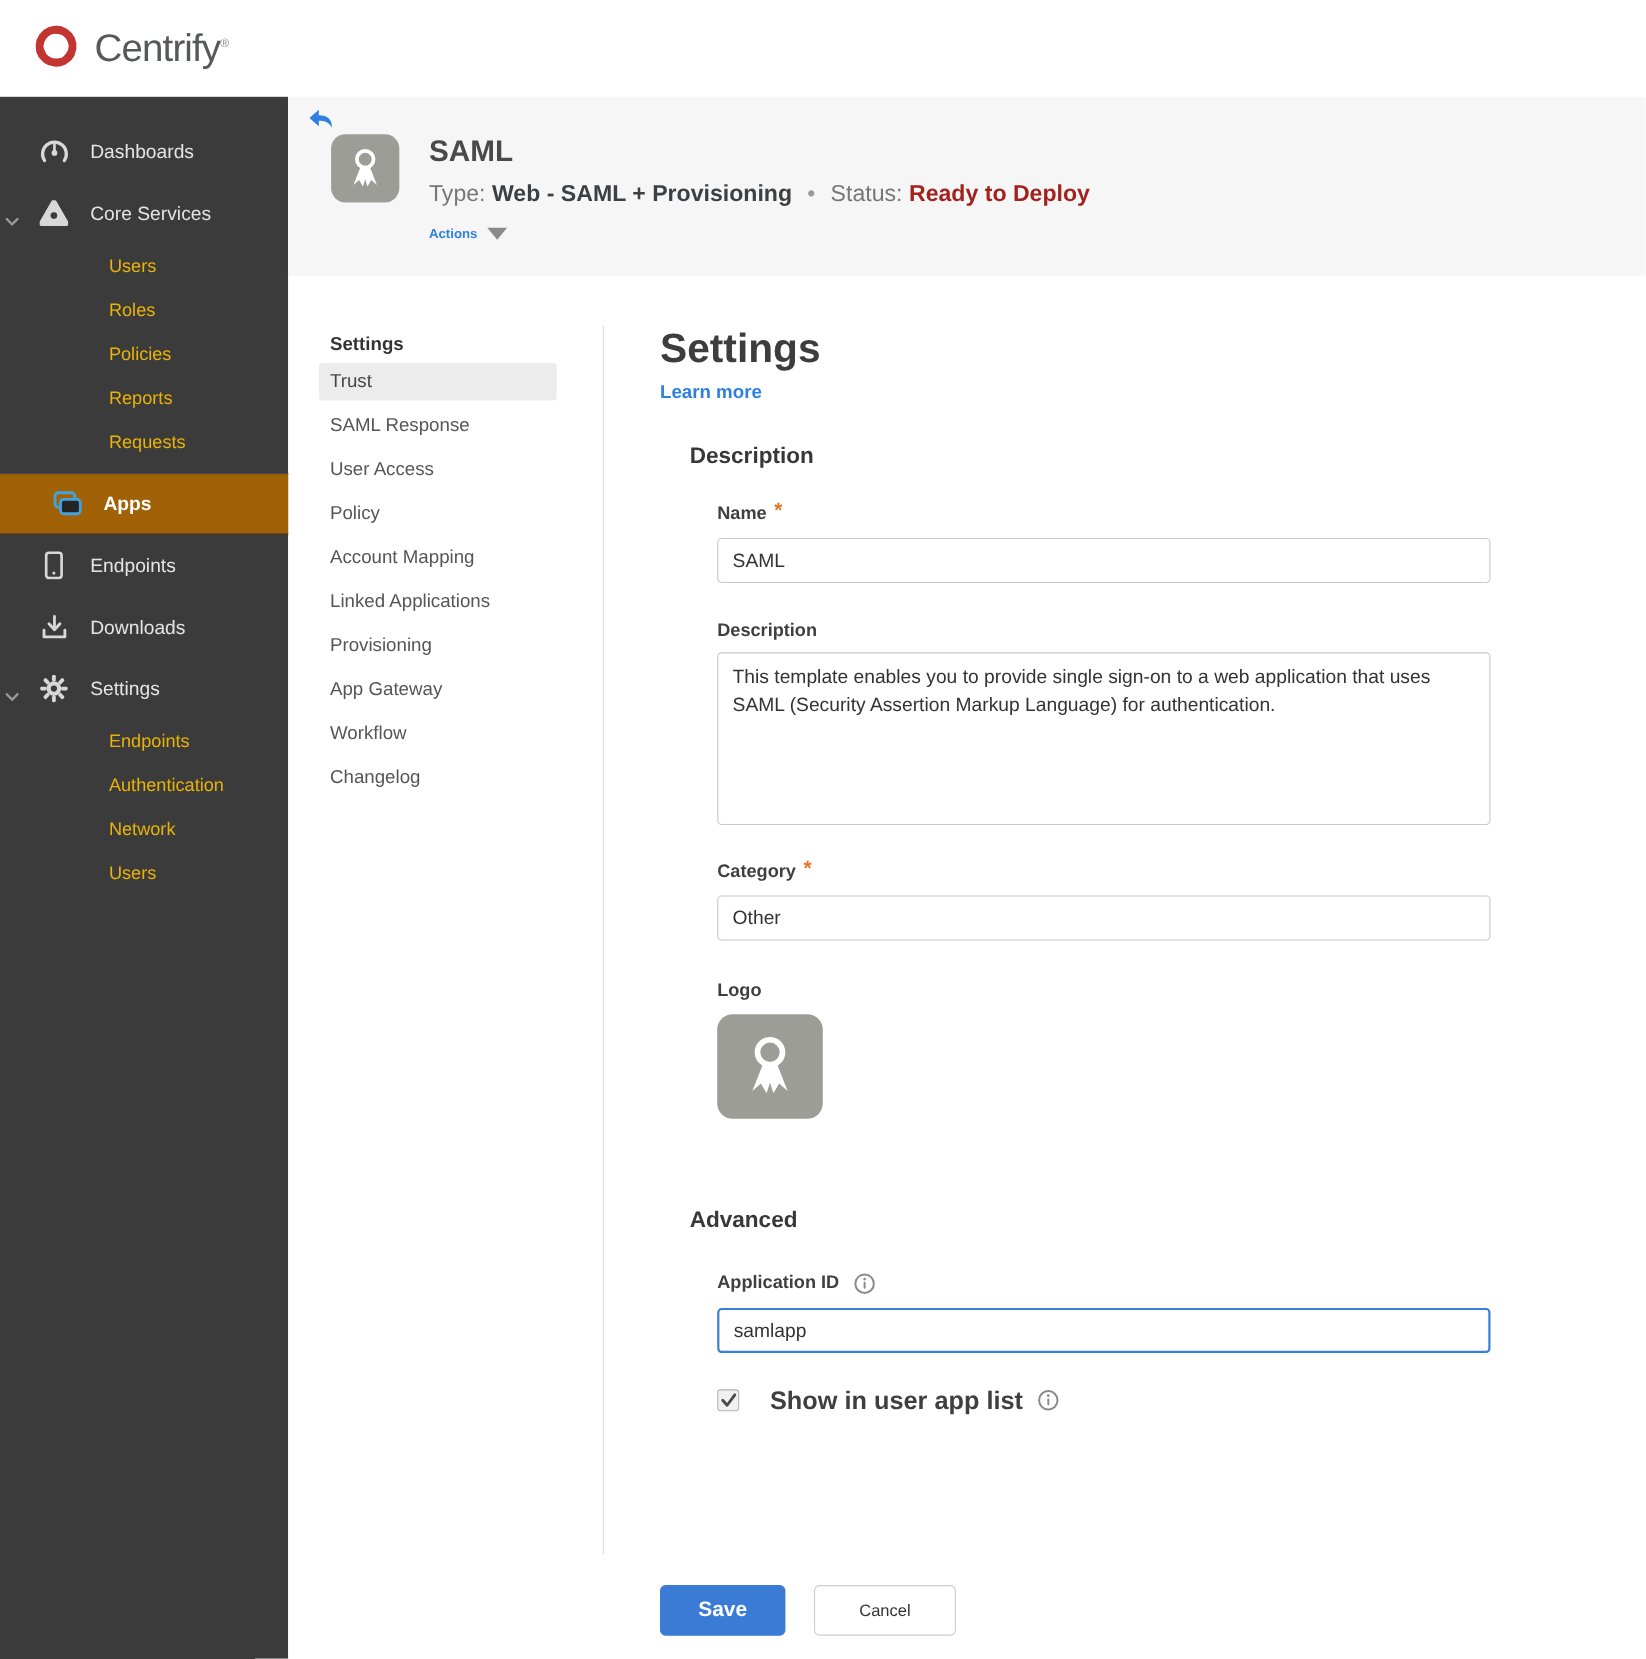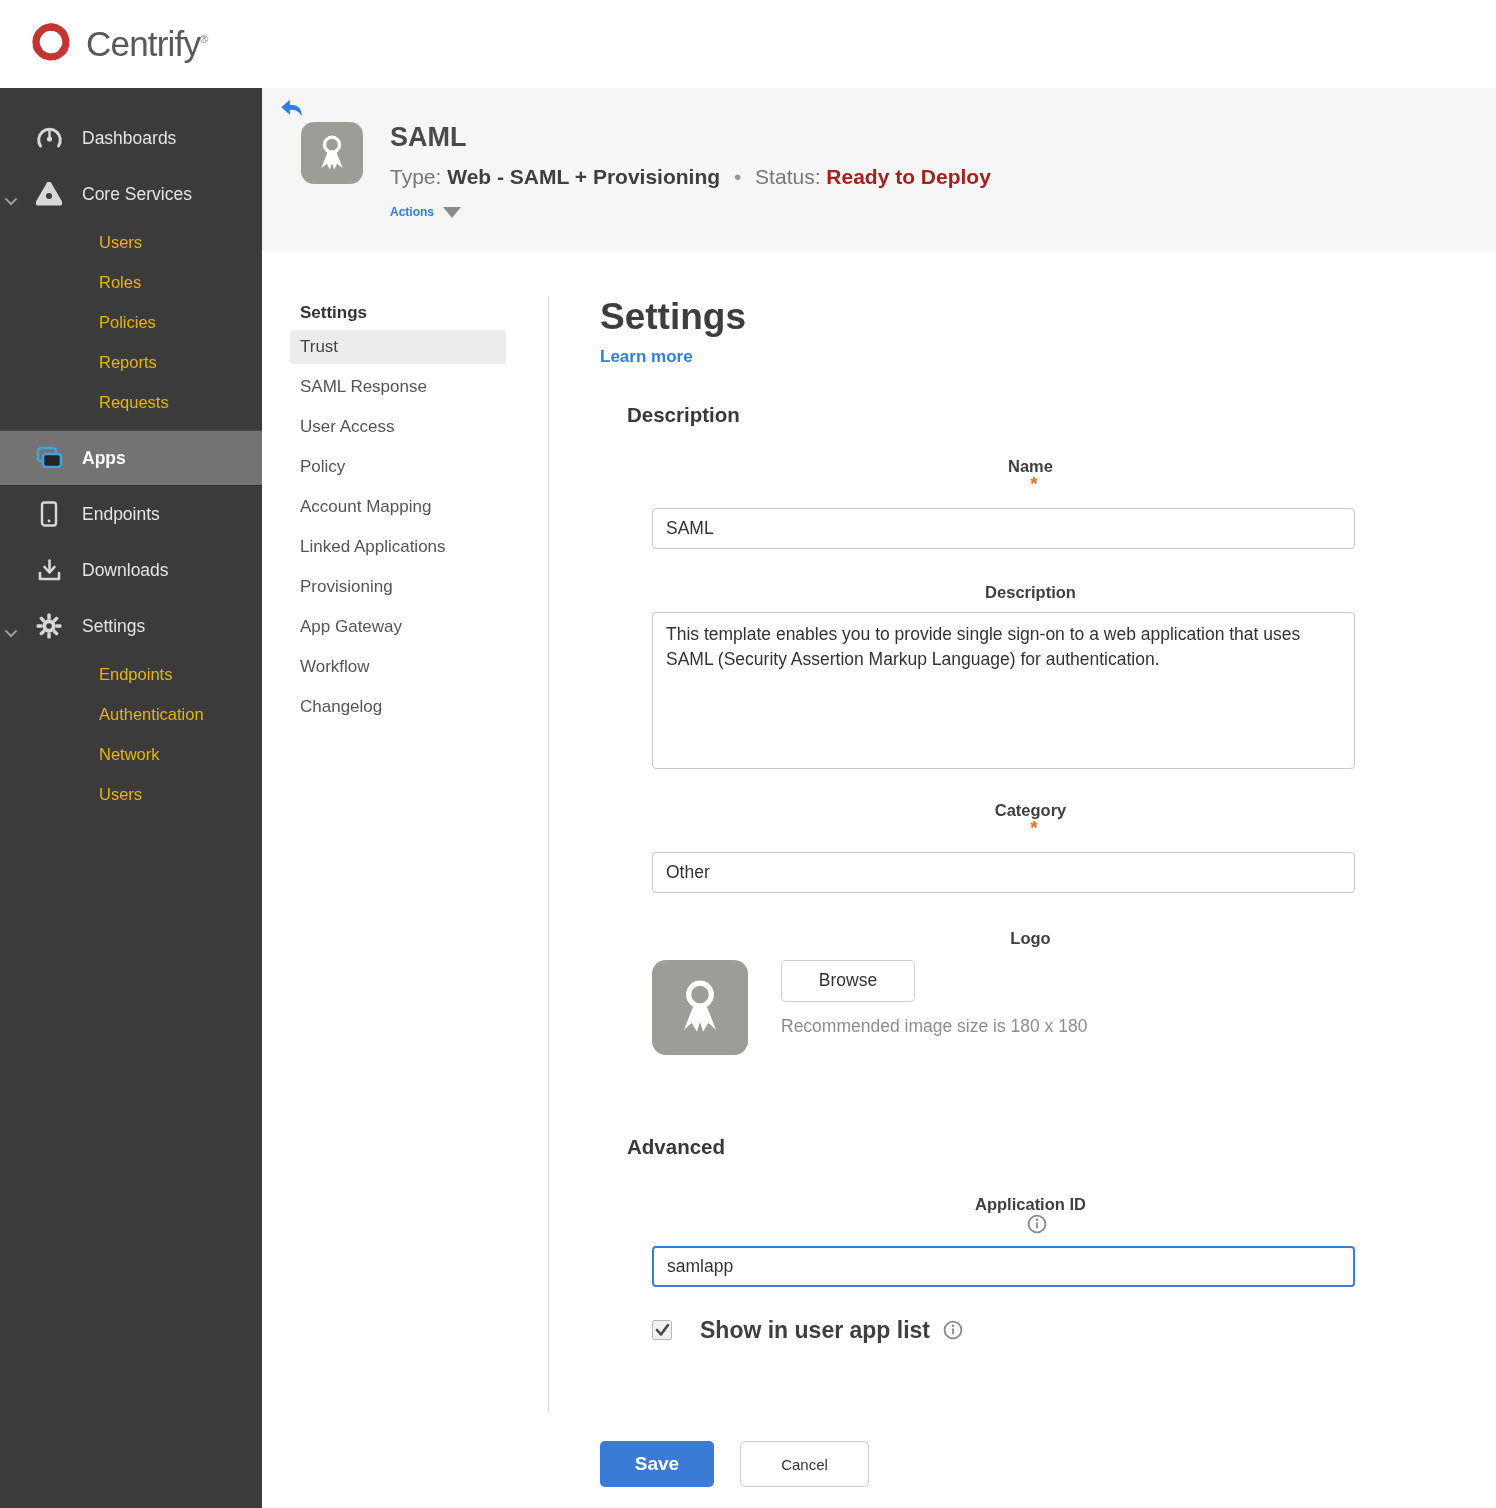--- a/index.html
+++ b/index.html
@@ -18,22 +18,22 @@
 
   
   .shell { display:flex; height:1420px; }
 
   
   .sidebar { width:262px; flex:0 0 262px; background:#3b3b3b; padding-top:22px; }
   .s-item { position:relative; display:flex; align-items:center; height:56px;
             color:#e4e4e4; font-size:17.5px; cursor:pointer; }
   .s-item .icon { width:30px; margin-left:34px; margin-right:18px; display:flex; justify-content:center; align-items:center; }
   .s-item .chev { position:absolute; left:5px; top:24px; }
-  .s-item.active { background:#737373; color:#fff; font-weight:bold;
-                   border-top:1px solid #4a4a4a; border-bottom:1px solid #2e2e2e; }
+  .s-item.active { background:#a16207; color:#fff; font-weight:bold;
+                   border-top:1px solid #4a4a4a; border-bottom:1px solid #2e2e2e;padding-left:12px; }
   .s-sublist { margin-bottom:8px; }
   .s-sub { height:40px; display:flex; align-items:center; padding-left:99px;
            color:#eab308; font-size:16.5px; cursor:pointer; }
 
   
   .content { flex:1; display:flex; flex-direction:column; background:#fff; }
 
   
   .band { height:162px; background:#f6f6f7; position:relative;
           box-shadow:0 1px 2px rgba(0,0,0,0.04); }
@@ -60,21 +60,21 @@
                  display:flex; align-items:center; font-size:17px; color:#555; cursor:pointer; }
   .subnav-item.selected { background:#ececec; color:#444; }
 
   
   .form-col { padding-left:51px; width:860px; }
   .form-title { font-size:37px; font-weight:bold; color:#3d3d3d; margin:0; line-height:1.15; }
   .learn-more { display:inline-block; margin-top:8px; color:#2e7fe0; font-weight:bold; font-size:17px; cursor:pointer; }
   .section-h { font-size:20.5px; font-weight:bold; color:#383838; margin:36px 0 0 27px; }
   .field { margin-left:52px; }
   .field-label { margin-top:30px; font-size:16.5px; font-weight:bold; color:#3f3f3f;
-                 display:flex; align-items:center;flex-direction:column; }
+                 display:flex; align-items:center; }
   .req { color:#e8732a; font-size:19px; font-weight:bold; margin-left:7px; position:relative; top:-3px; }
   .txt-input { margin-top:10px; width:703px; height:41px; border:1px solid #c9c9c9; border-radius:4px;
                padding:0 13px; font-size:17.5px; color:#333; font-family:"Liberation Sans",sans-serif;
                background:#fff; display:block; }
   .txt-area { margin-top:10px; width:703px; height:157px; border:1px solid #c9c9c9; border-radius:4px;
               padding:9px 13px; font-size:17.5px; color:#333; line-height:1.45; resize:none;
               font-family:"Liberation Sans",sans-serif; display:block; }
   .txt-input.focused { border:2px solid #3a7fd6; }
   .logo-row { margin-top:12px; display:flex; align-items:flex-start; }
   .logo-box { width:96px; height:95px; border-radius:14px; background:#9d9d97;
@@ -296,24 +296,20 @@
             <span>Logo</span>
           </div>
           <div class="logo-row">
             <div class="logo-box">
               <svg width="54" height="60" viewBox="0 0 52 58">
                 <circle cx="26" cy="17" r="11" fill="none" stroke="#fff" stroke-width="5"></circle>
                 <path d="M20 27 L10.5 51 L18 44.5 L23 53 L30 31 Z" fill="#fff"></path>
                 <path d="M32 27 L41.5 51 L34 44.5 L29 53 L22 31 Z" fill="#fff"></path>
               </svg>
             </div>
-            <div class="logo-right">
-              <button class="browse-btn">Browse</button>
-              <div class="logo-hint">Recommended image size is 180 x 180</div>
-            </div>
           </div>
         </div>
 
         <div class="section-h adv-h">Advanced</div>
 
         <div class="field">
           <div class="field-label" style="margin-top:36px;">
             <span>Application ID</span>
             <span class="info-icon">
               <svg width="20" height="20" viewBox="0 0 20 20">

